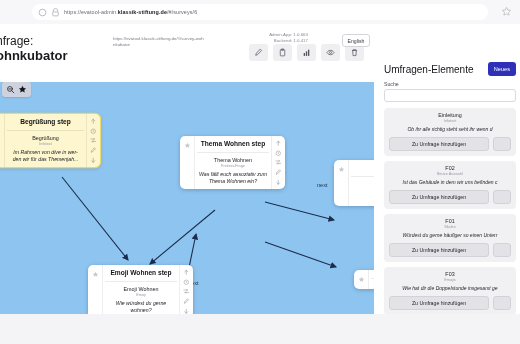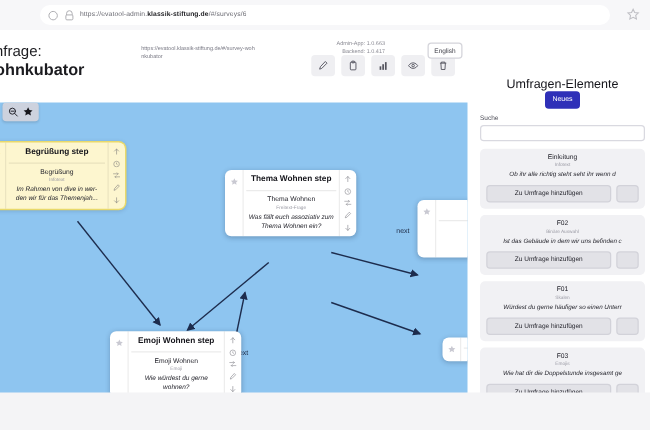--- a/index.html
+++ b/index.html
@@ -119,21 +119,21 @@
     position:absolute;left:0;top:305px;width:374px;height:9px;background:#eceef2;
   }
   .hscroll .thumb{position:absolute;left:0;top:1px;width:272px;height:7px;background:#c2c6cf;border-radius:4px;}
   .vscroll-arrow{position:absolute;right:2px;top:296px;font-size:6px;color:#8e929b;}
 
   
   .rpanel{
     position:absolute;left:380px;top:28px;width:140px;height:286px;
     background:#ffffff;
   }
-  .rp-head{display:flex;align-items:center;justify-content:space-between;padding:4px 4px 0 4px;flex-direction:column;}
+  .rp-head{display:flex;align-items:center;justify-content:space-between;padding:4px 4px 0 4px;}
   .rp-title{font-size:10px;color:#15151b;font-weight:400;}
   .rp-new{
     background:#2f30b8;color:#fff;font-size:5.6px;border-radius:3px;
     padding:4px 6px;white-space:nowrap;flex:none;
   }
   .rp-search-lbl{font-size:5.2px;color:#4c4c56;padding:5px 4px 2px;}
   .rp-search{
     margin:0 4px;height:13px;border:1px solid #d9d9e0;border-radius:3px;background:#fff;
     display:flex;align-items:center;padding:0 4px;box-sizing:border-box;
   }

